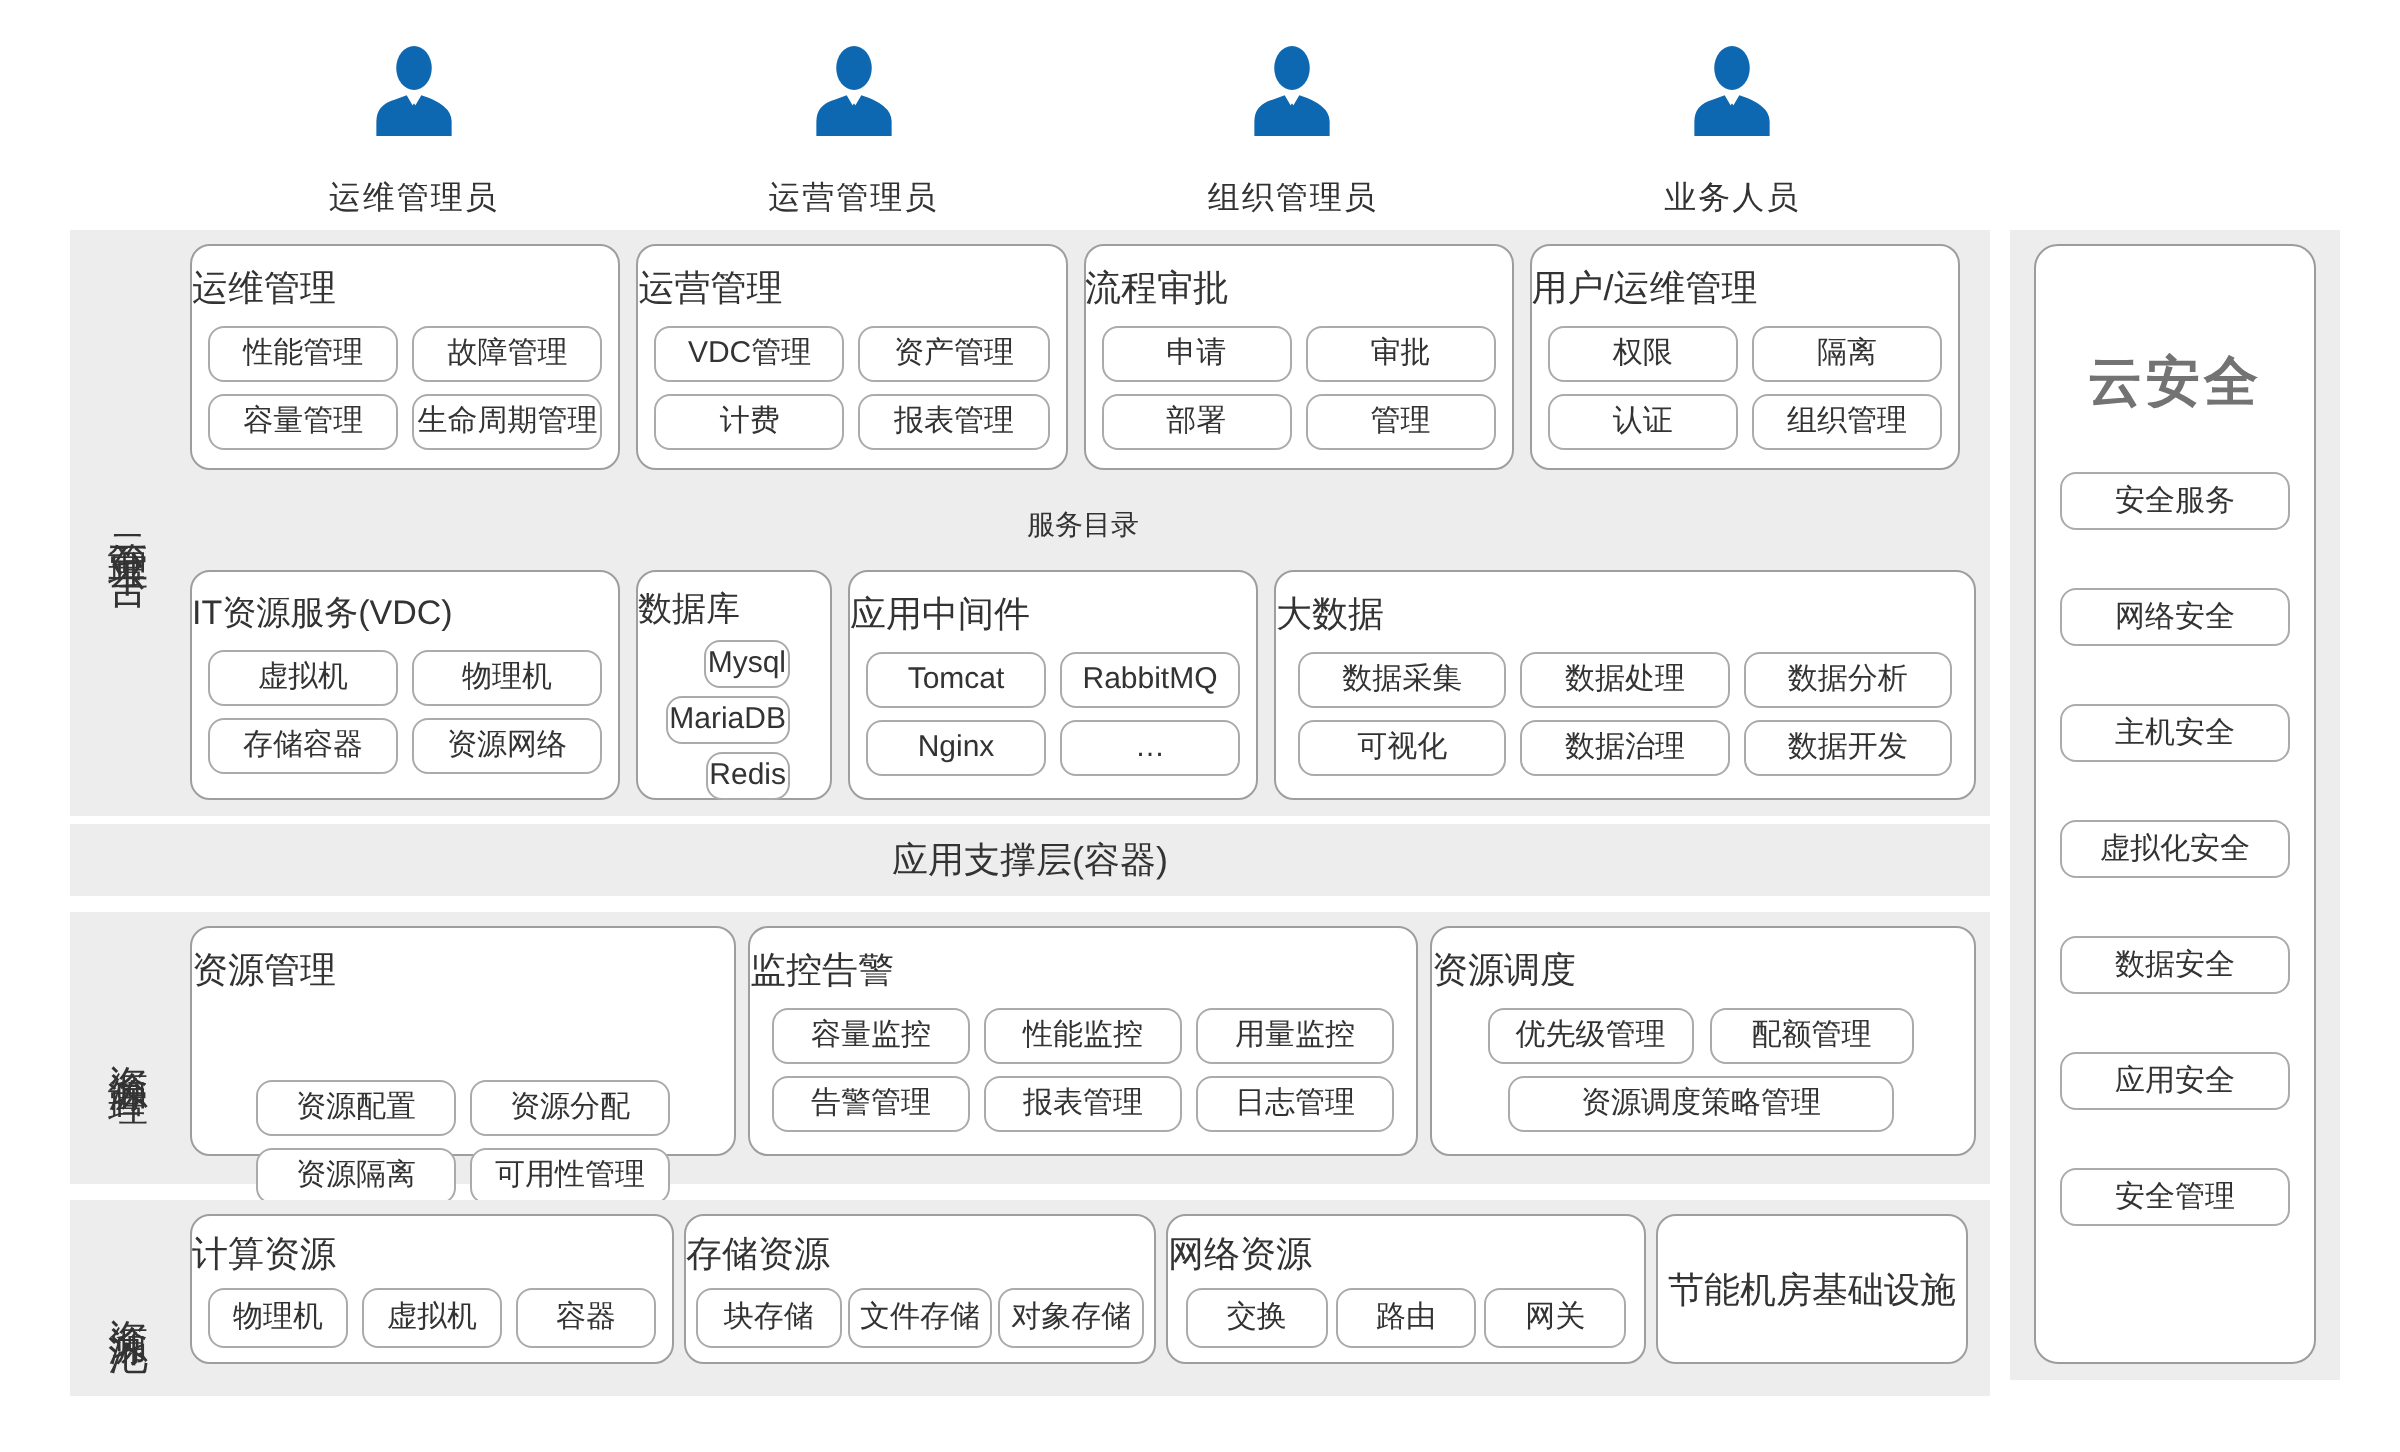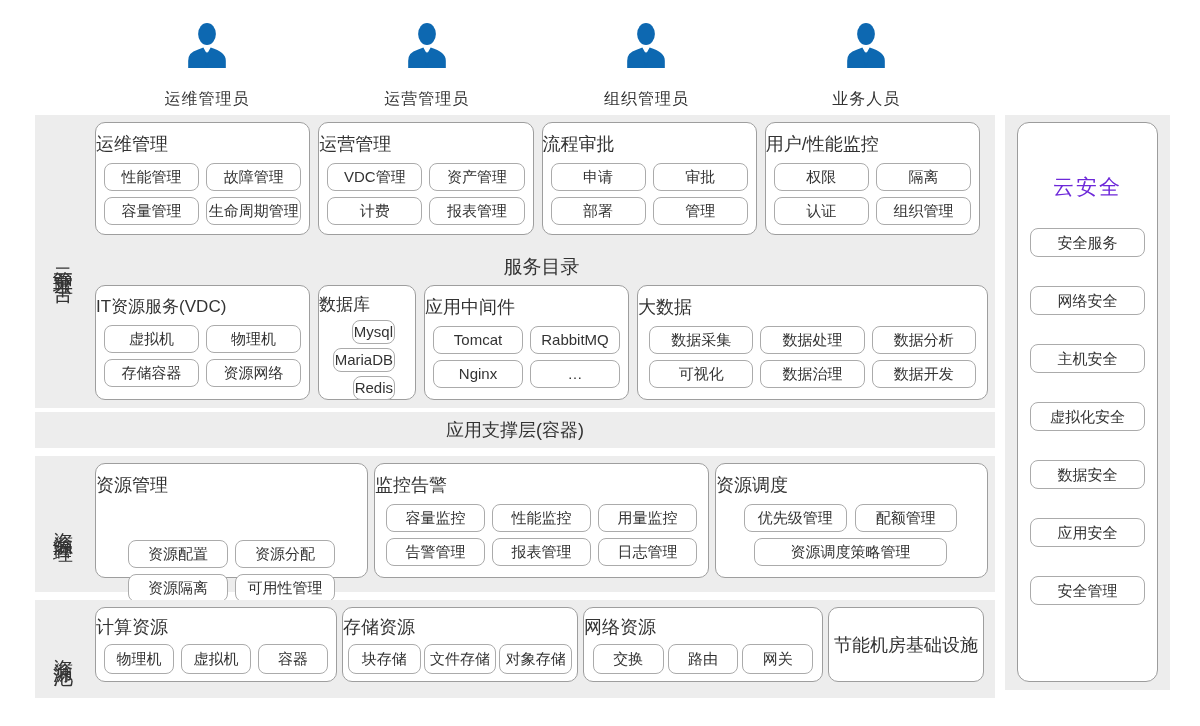--- a/index.html
+++ b/index.html
@@ -39,21 +39,21 @@
   }
   .grid2{display:grid;grid-template-columns:1fr 1fr;gap:6px 7px;padding:1px 8px 0;}
   .grid2.narrow{padding:1px 32px 0;margin-top:36px;}
   .grid3{display:grid;grid-template-columns:1fr 1fr 1fr;gap:6px 7px;padding:1px 11px 0;}
   .stack{display:flex;flex-direction:column;gap:4px;padding:0 20px;align-items:flex-end;}
   .stack .pill{height:24px;line-height:22px;}
 
   .row{position:absolute;display:flex;}
   .row1{left:60px;right:15px;top:7px;height:113px;gap:8px;}
   .row1 .box{flex:1;}
-  .catalog-title{position:absolute;left:60px;right:7px;top:139px;text-align:center;font-size:19px;font-weight:500;color:#333;}
+  .catalog-title{position:absolute;left:60px;right:7px;top:139px;text-align:center;font-size:14px;font-weight:500;color:#333;}
   .row2{left:60px;right:7px;top:170px;height:115px;gap:8px;}
 
   .support-label{font-size:18px;font-weight:500;color:#333;}
 
   .rm-row{left:60px;right:7px;top:7px;height:115px;gap:6px;}
   .sched-rows{padding:1px 30px 0 28px;}
   .prow{display:flex;gap:8px;margin-bottom:6px;}
   .prow .pill{flex:1;}
   .prow .pill.wide{margin:0 10px;}
 
@@ -63,21 +63,21 @@
   .pool-box .pill{height:30px;line-height:28px;}
   .infra-box{display:flex;align-items:center;justify-content:center;}
   .infra-label{font-size:18px;font-weight:500;color:#333;text-align:center;white-space:nowrap;}
 
   
   .security-inner{
     position:absolute;left:12px;right:12px;top:7px;bottom:8px;
     background:#fff;border:1px solid #9c9c9c;border-radius:12px;
     display:flex;flex-direction:column;align-items:center;box-sizing:border-box;
   }
-  .security-title{margin-top:50px;font-size:21px;color:#6d28d9;letter-spacing:2px;}
+  .security-title{margin-top:50px;font-size:27px;color:#737373;letter-spacing:2px;font-weight:bold;}
   .sec-pill{width:115px;margin-top:29px;height:29px;line-height:27px;flex:none;}
   .sec-pill.first{margin-top:27px;}
 </style>
 </head>
 <body>
 
 <div class="page">
 
   <div class="users-row">
     <div class="user">
@@ -139,21 +139,21 @@
       <div class="box">
         <div class="box-title">流程审批</div>
         <div class="grid2">
           <div class="pill">申请</div>
           <div class="pill">审批</div>
           <div class="pill">部署</div>
           <div class="pill">管理</div>
         </div>
       </div>
       <div class="box">
-        <div class="box-title">用户/性能监控</div>
+        <div class="box-title">用户/运维管理</div>
         <div class="grid2">
           <div class="pill">权限</div>
           <div class="pill">隔离</div>
           <div class="pill">认证</div>
           <div class="pill">组织管理</div>
         </div>
       </div>
     </div>
 
     <div class="catalog-title">服务目录</div>

